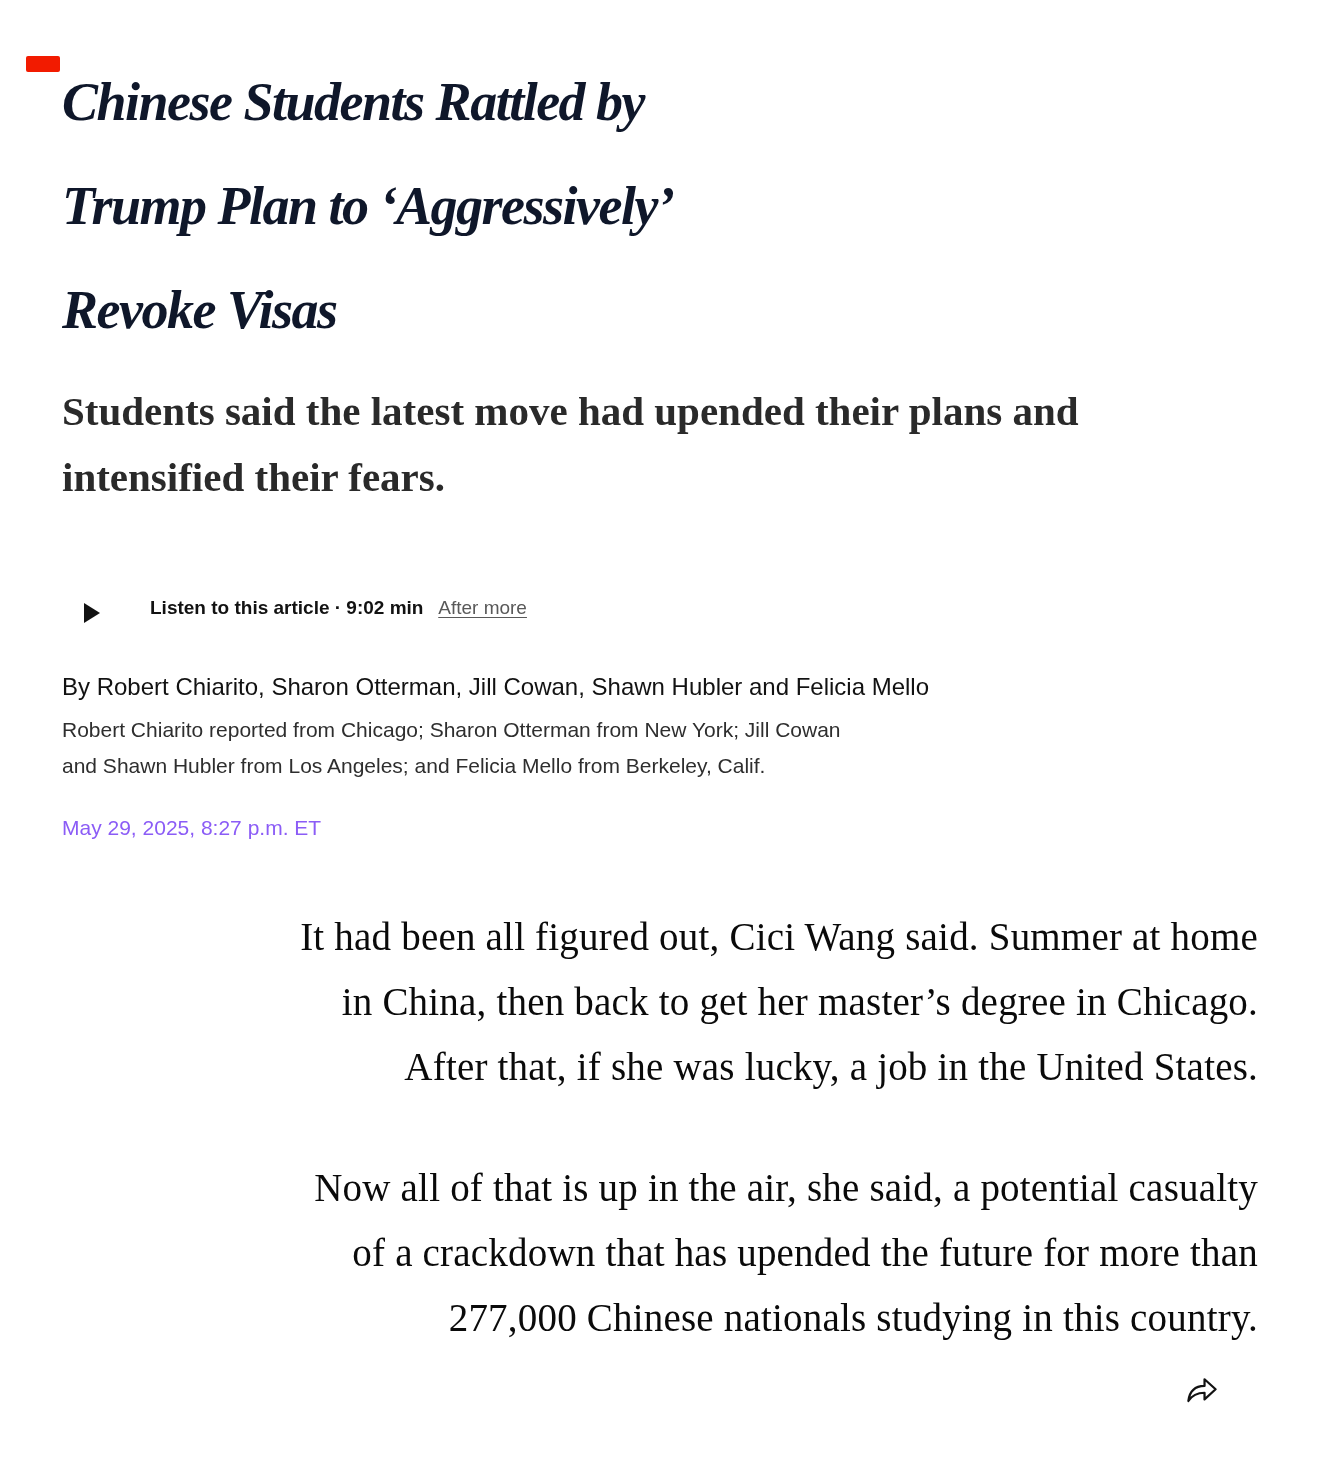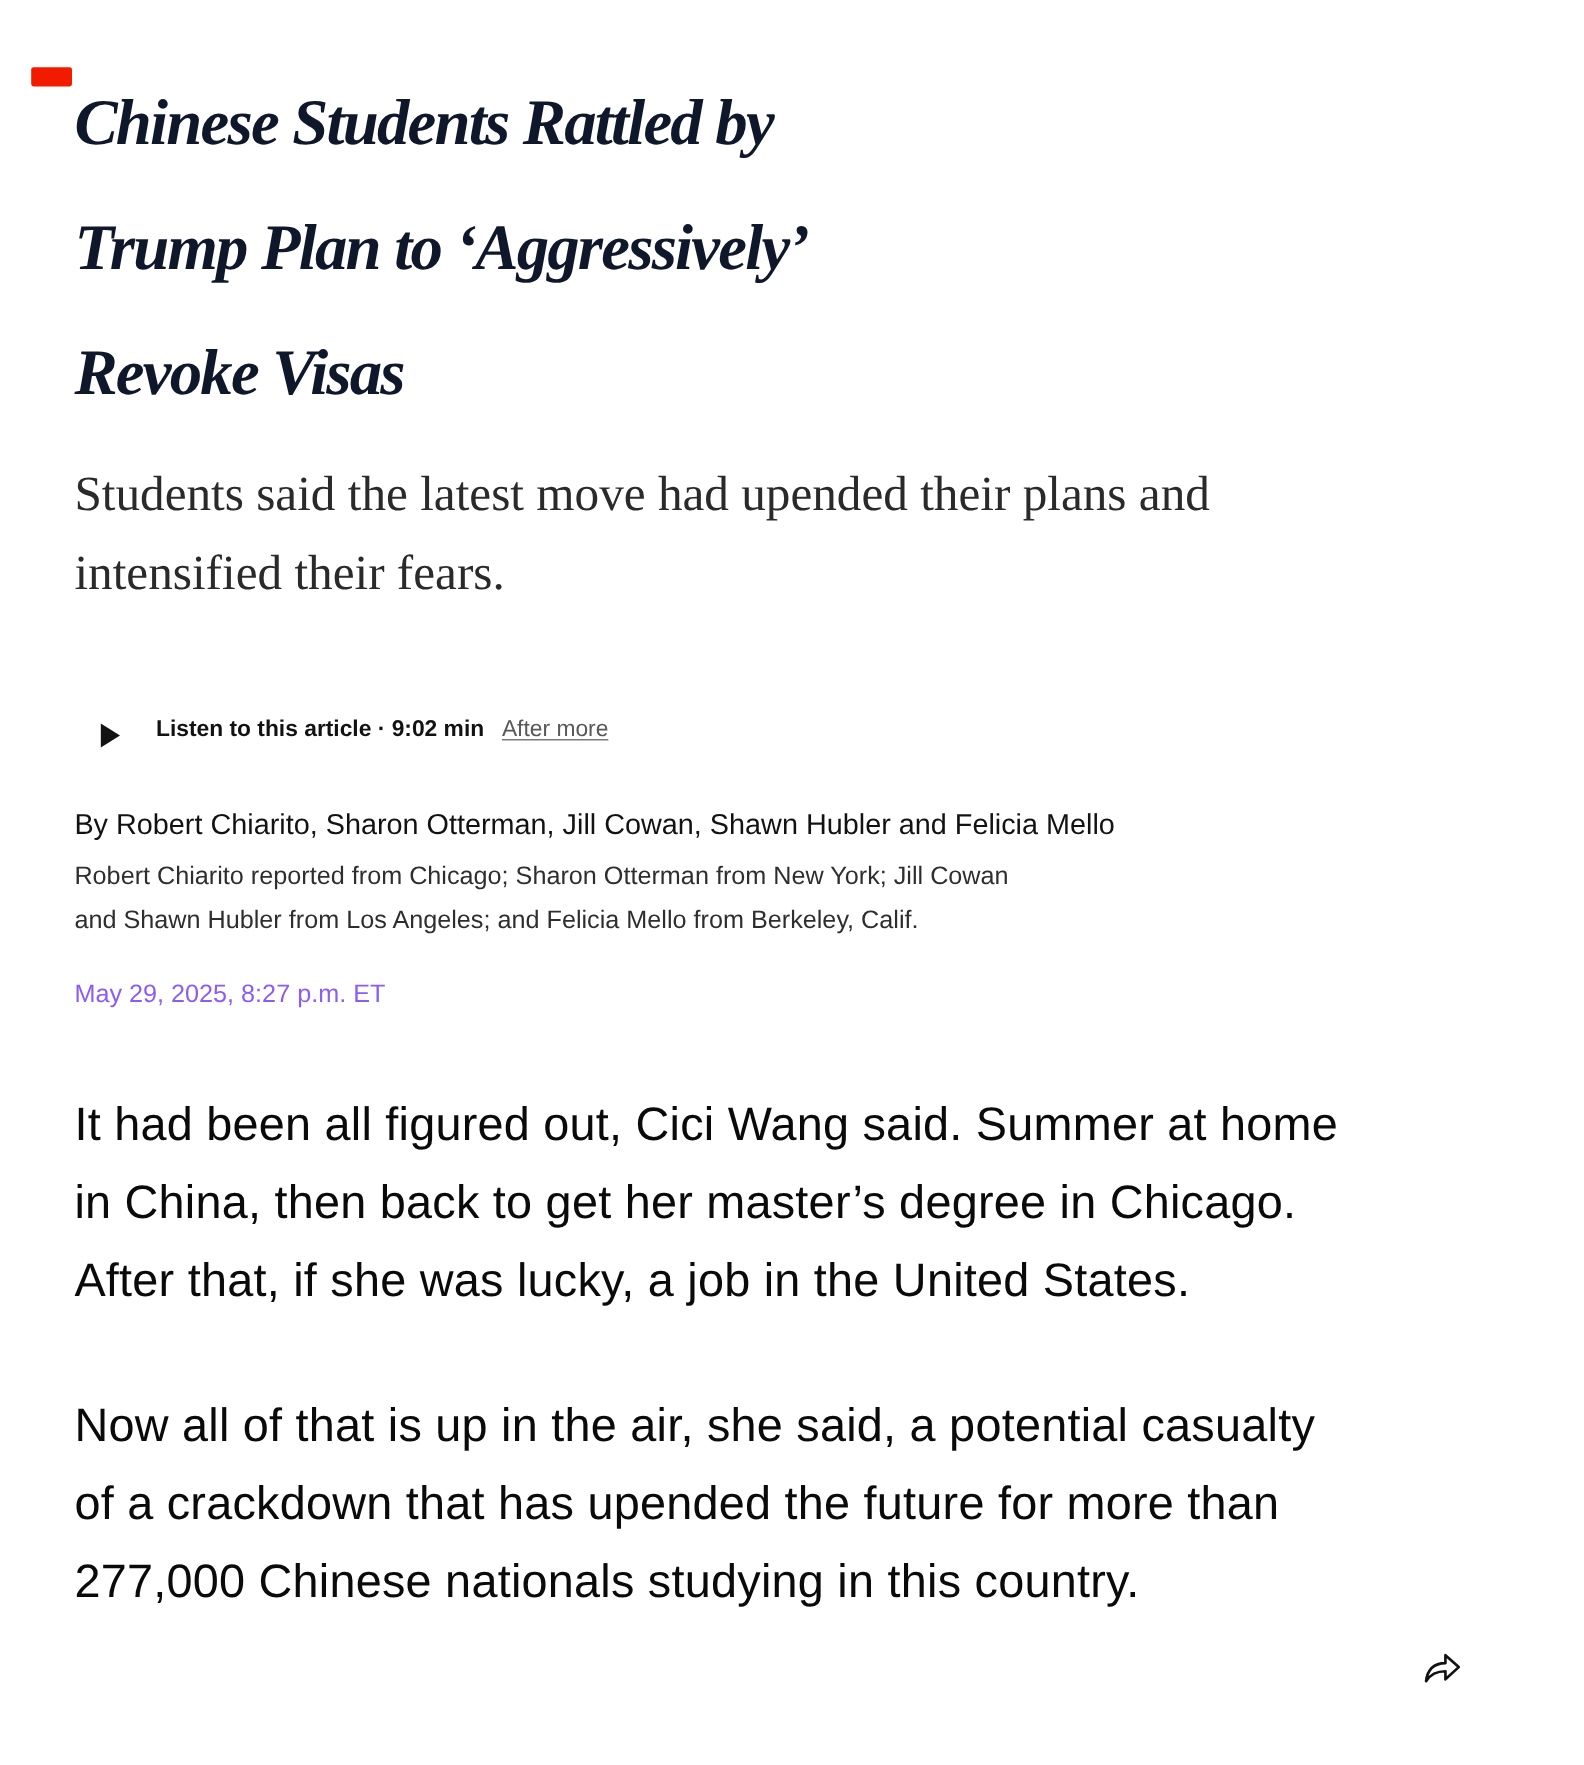--- a/index.html
+++ b/index.html
@@ -41,21 +41,21 @@
     font-weight: 700;
     font-size: 54px;
     line-height: 104px;
     letter-spacing: -1.5px;
     color: #0f172a;
   }
 
   .subheadline {
     margin: 16px 0 0 0;
     font-family: "Liberation Serif", "DejaVu Serif", serif;
-    font-weight: 400;
+    font-weight: 700;
     font-size: 41px;
     line-height: 66px;
     color: #2a2a2a;
   }
 
   .listen {
     margin-top: 84px;
     display: flex;
     align-items: flex-start;
   }
@@ -68,20 +68,21 @@
   }
   .listen .listen-text {
     margin-left: 28px;
     width: 420px;
     font-size: 19px;
     line-height: 27px;
   }
   .listen .listen-label {
     font-weight: 700;
     color: #121212;
+    margin-left: 20px;
   }
   .listen .learn-more {
     color: #595959;
     text-decoration: underline;
     text-underline-offset: 3px;
     cursor: pointer;
   }
 
   .byline {
     margin: 44px 0 0 0;
@@ -98,25 +99,26 @@
     color: #2e2e2e;
   }
   .dateline {
     margin: 30px 0 0 0;
     font-size: 21px;
     line-height: 28px;
     color: #8b5cf6;
   }
 
   .body-para {
-    font-family: Liberation Sans, sans-serif;
+    font-family: Liberation Serif, serif;
     font-size: 39px;
     line-height: 65px;
     letter-spacing: 0.2px;
     color: #0a0a0a;
+    text-align: right;
   }
   .body-para.first { margin: 62px 0 0 0; }
   .body-para.second { margin: 56px 0 0 0; }
 
   .share-btn {
     position: absolute;
     left: 1183px;
     top: 1322px;
     width: 38px;
     height: 38px;

